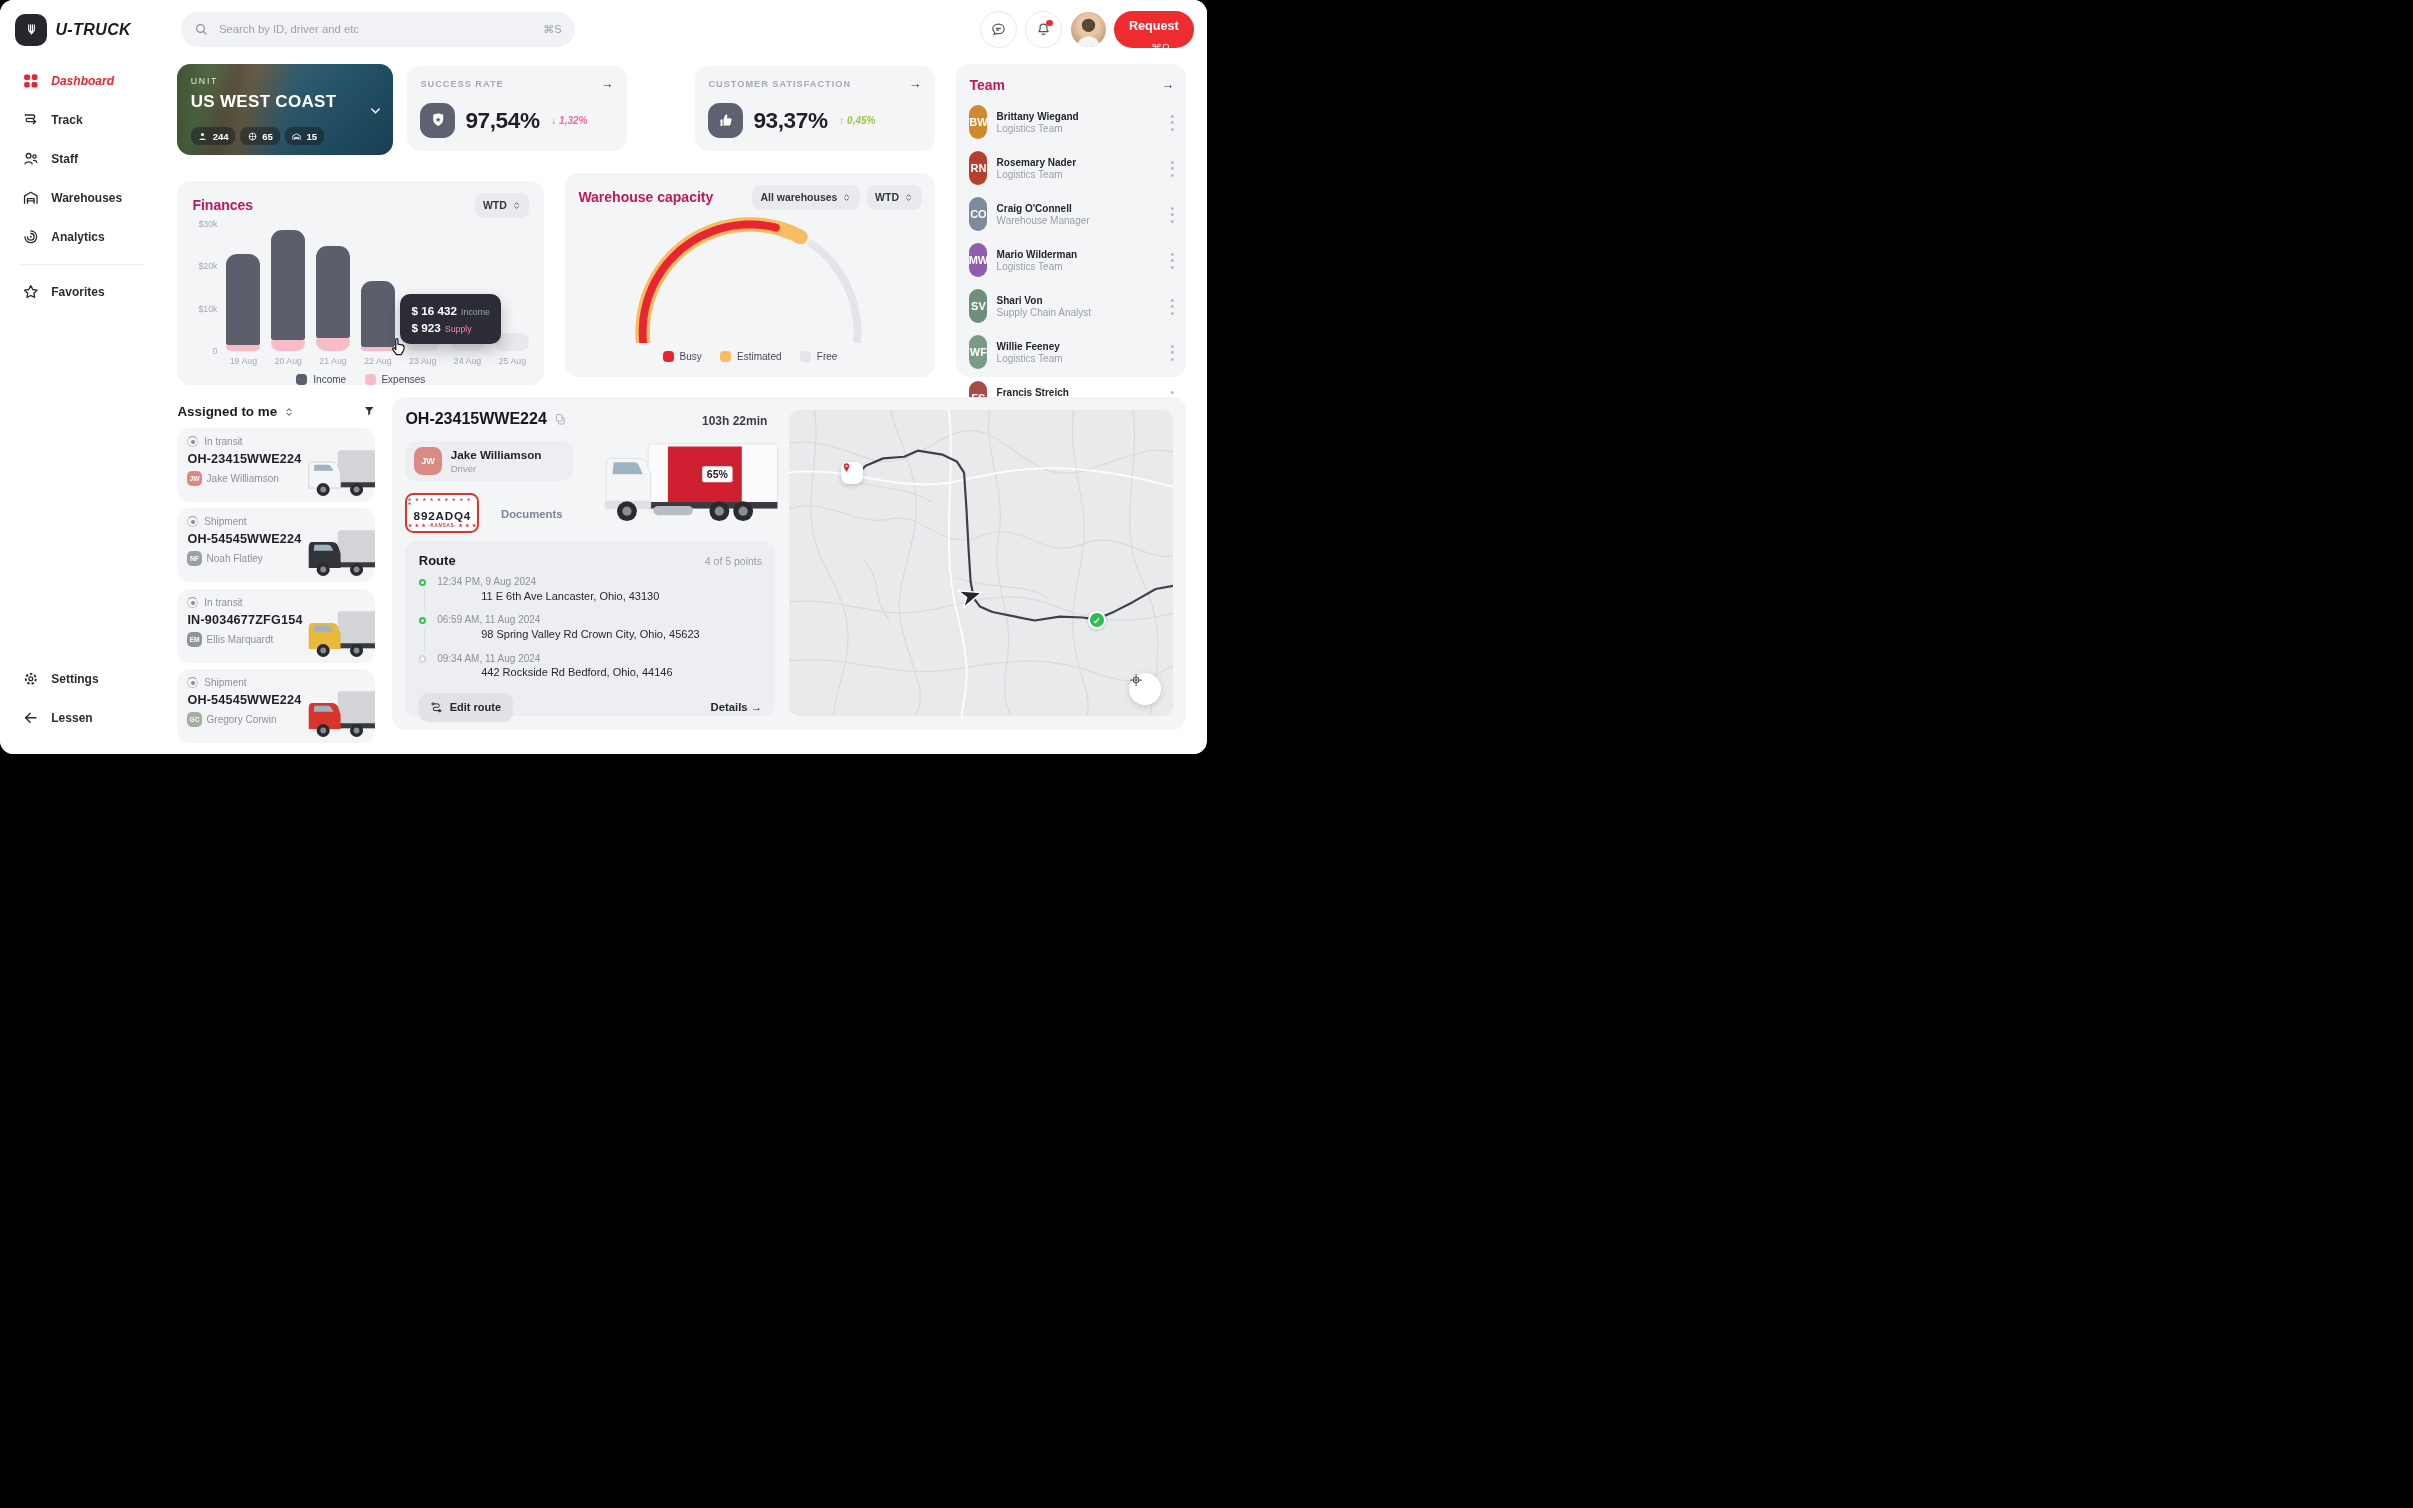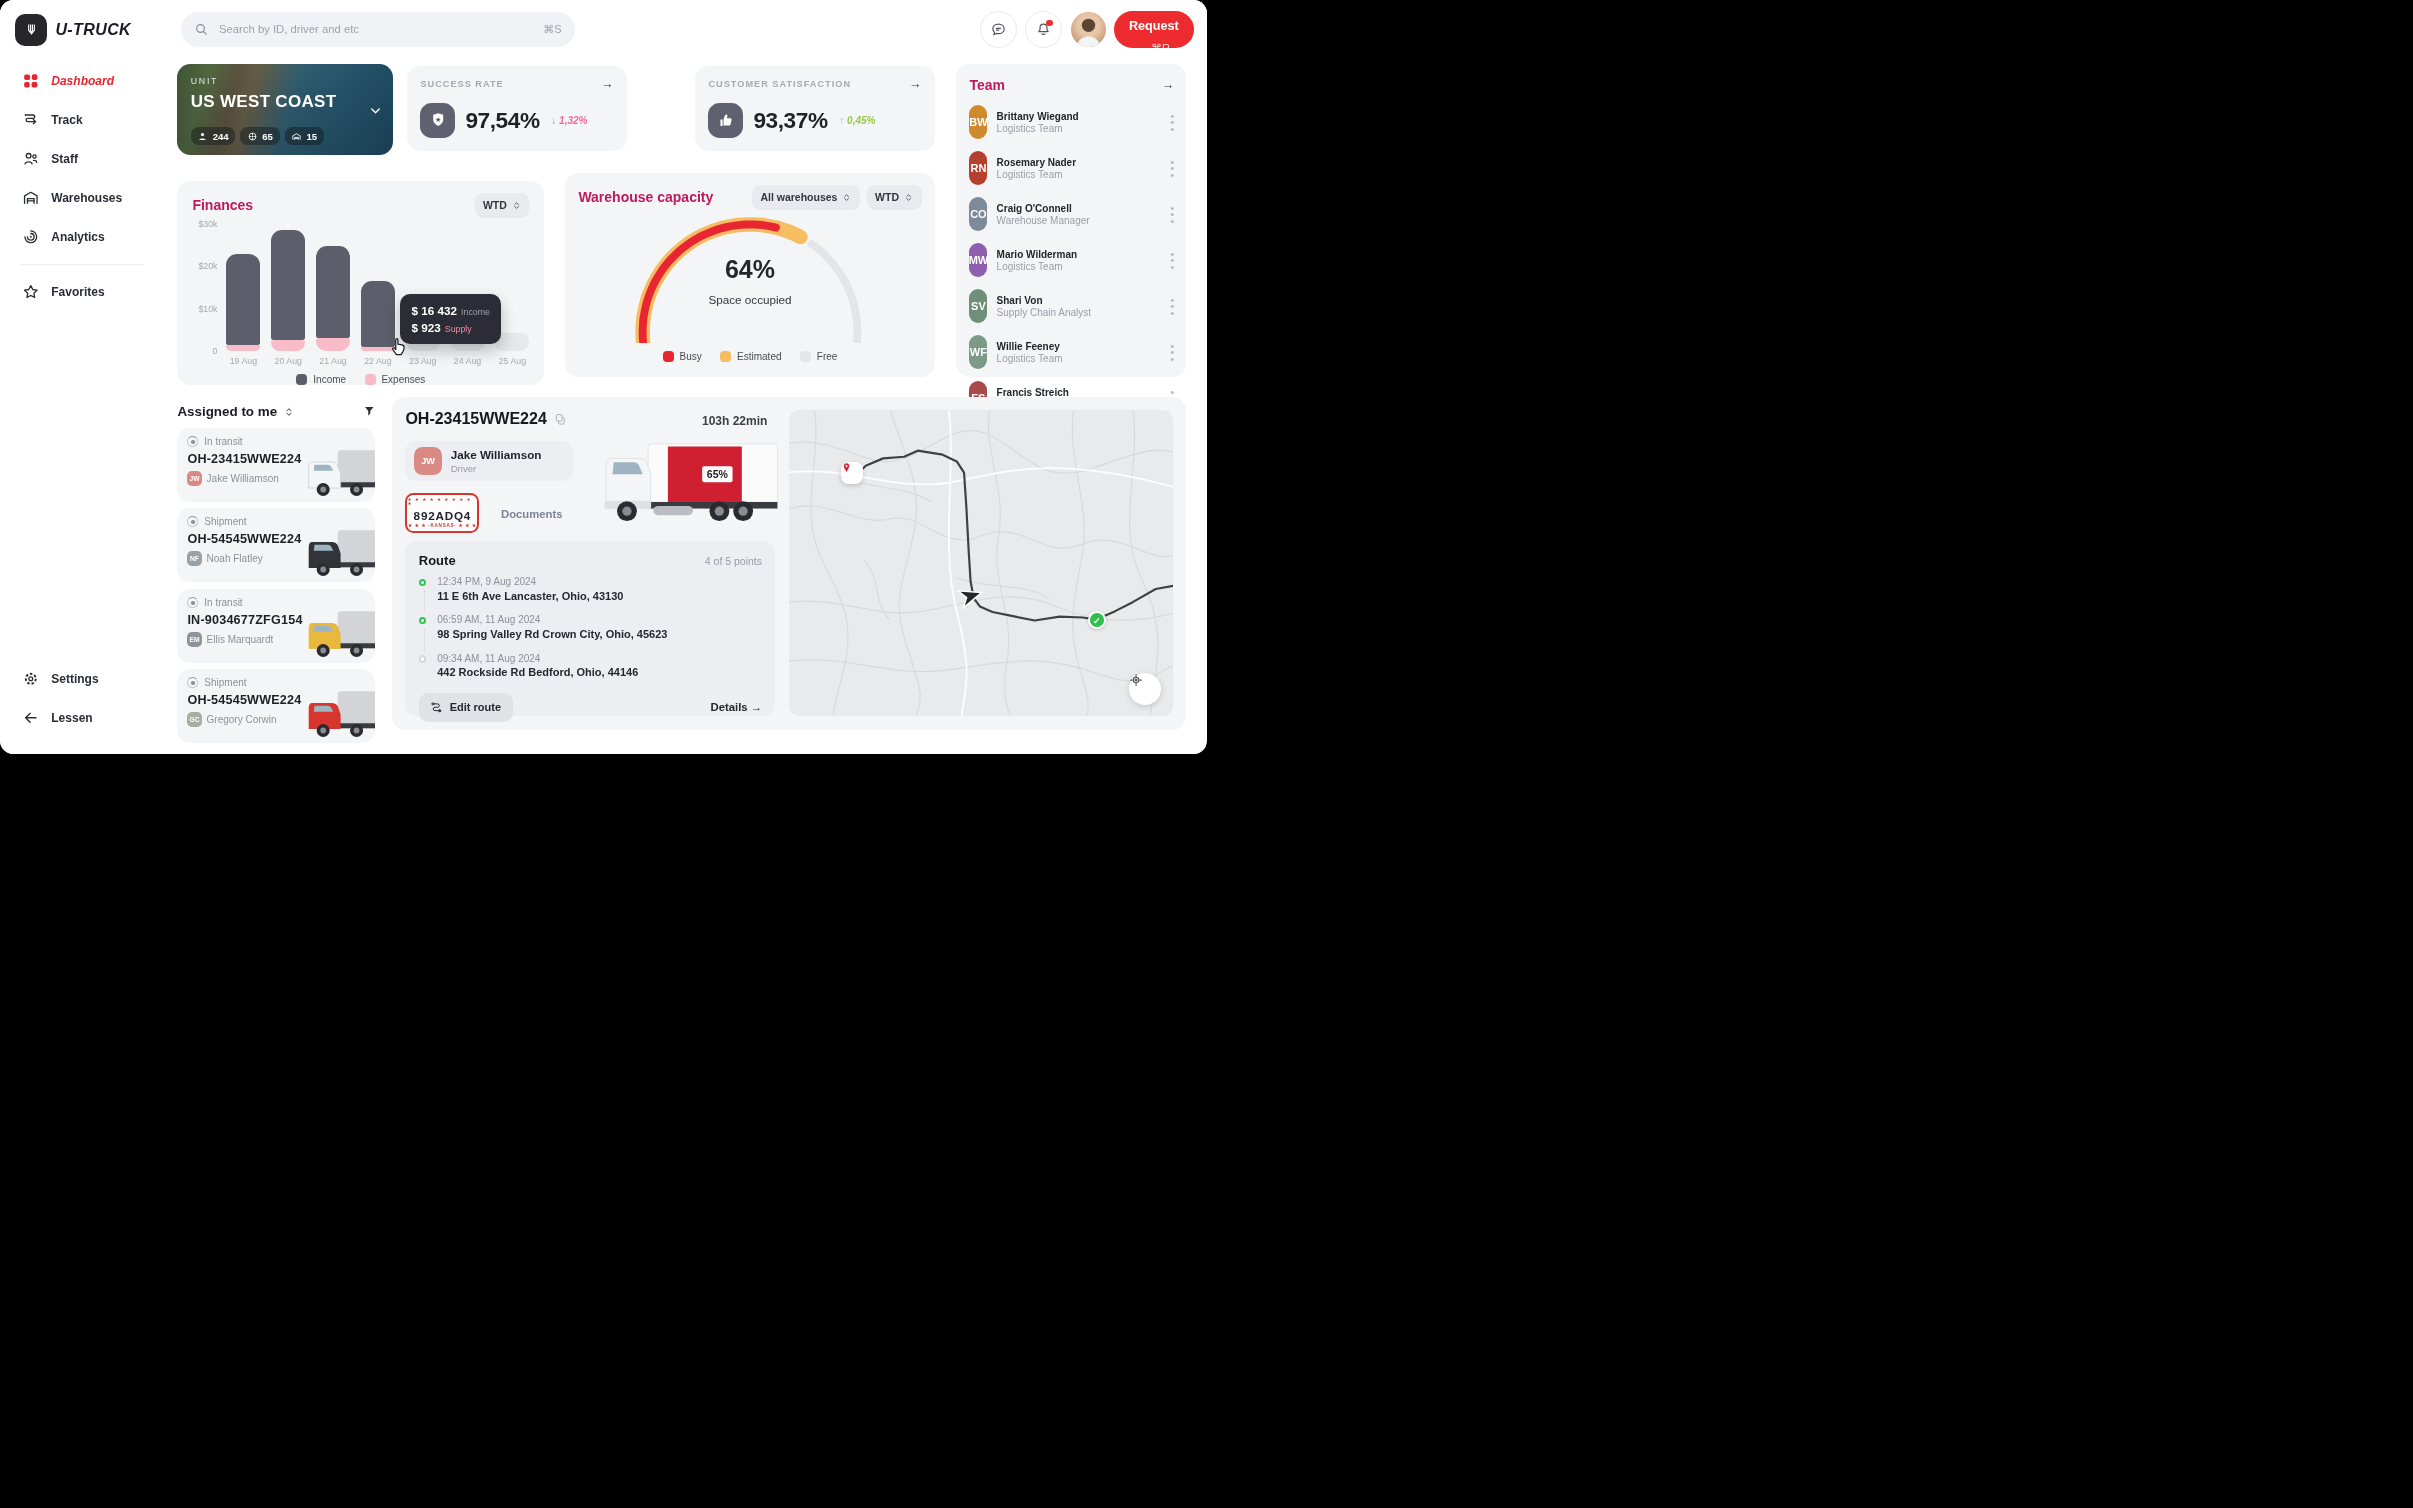--- a/index.html
+++ b/index.html
@@ -112,21 +112,21 @@
   .d-truck{position:absolute;left:198px;top:35px;width:198px;}
   .route{position:absolute;left:13.4px;top:144px;width:370px;height:175px;background:#edeef1;border-radius:11.7px;padding:11.7px 13.4px;}
   .route-head{display:flex;justify-content:space-between;align-items:baseline;}
   .route-title{font-size:13px;font-weight:800;color:#17181d;}
   .route-pts{font-size:10.5px;color:#9a9da6;}
   .stop{position:relative;padding-left:18.4px;margin-top:8.4px;min-height:30px;}
   .stop-dot{position:absolute;left:0;top:2.5px;width:7.5px;height:7.5px;border-radius:50%;background:#fff;border:2.5px solid #31c353;}
   .stop-dot.pending{border-color:#d5d7dc;}
   .stop-line{position:absolute;left:5.4px;top:14.2px;height:22px;border-left:1.7px dotted #cfd8d0;}
   .stop-time{font-size:10px;color:#8e9099;}
-  .stop-addr{font-size:11px;font-weight:700;color:#26282f;margin-top:2.5px;}
+  .stop-addr{font-size:11px;font-weight:400;color:#26282f;margin-top:2.5px;margin-left:44px;}
   .route-foot{display:flex;justify-content:space-between;align-items:center;margin-top:10px;}
   .edit-btn{display:flex;align-items:center;gap:6.7px;background:#e0e2e6;border:none;border-radius:9.2px;height:29px;padding:0 11.7px;font-size:11px;font-weight:700;color:#26282f;cursor:pointer;}
   .details-link{font-size:11.3px;font-weight:700;color:#26282f;cursor:pointer;}
   
   .map{position:absolute;left:397px;top:13.4px;width:384px;height:306px;border-radius:10px;overflow:hidden;background:#e9eaec;}
   .map svg{position:absolute;inset:0;}
   .pin-badge{position:absolute;width:22px;height:22px;background:#fff;border-radius:7.5px;box-shadow:0 1.7px 5px rgba(0,0,0,.18);display:flex;align-items:center;justify-content:center;}
   .check-badge{position:absolute;width:17.6px;height:17.6px;border-radius:50%;background:#2fbf4f;border:2.1px solid #fff;color:#fff;font-size:9.2px;font-weight:700;display:flex;align-items:center;justify-content:center;box-shadow:0 0.8px 3.4px rgba(0,0,0,.2);}
   .locate{position:absolute;right:11.7px;bottom:11.7px;width:32px;height:32px;border-radius:50%;background:#fff;box-shadow:0 1.7px 6.7px rgba(0,0,0,.15);display:flex;align-items:center;justify-content:center;cursor:pointer;}
 </style>
@@ -492,24 +492,20 @@
               </svg>
           </div>
         </div>
       </div>
       <div class="gauge-wrap">
         <svg id="gauge-svg" width="344" height="132" viewBox="0 0 300 118" style="display:block;margin:0 auto;">
             <path d="M55.5 124.7L54.8 120.3L54.3 115.8L54.1 111.4L54.0 106.9L54.2 102.4L54.5 98.0L55.1 93.5L55.9 89.1L56.9 84.8L58.0 80.5L59.4 76.2L61.0 72.0L62.8 67.9L64.7 63.9L66.9 60.0L69.2 56.2L71.7 52.5L74.4 48.9L77.2 45.4L80.2 42.1L83.3 38.9L86.6 35.9L90.0 33.0L93.6 30.3L97.2 27.8L101.0 25.4L104.9 23.2L108.9 21.2L113.0 19.4L117.2 17.8L121.4 16.4L125.7 15.1L130.0 14.1L134.4 13.3L138.9 12.6L143.3 12.2L147.8 12.0L152.2 12.0L156.7 12.2L161.1 12.6L165.6 13.3L170.0 14.1L174.3 15.1L178.6 16.4L182.8 17.8L187.0 19.4L191.1 21.2L195.1 23.2" stroke="#f7bd62" stroke-width="13" fill="none" stroke-linecap="round"></path>
             <path d="M55.5 124.7L54.8 120.7L54.4 116.8L54.1 112.8L54.0 108.8L54.1 104.9L54.3 100.9L54.6 96.9L55.2 93.0L55.9 89.1L56.8 85.2L57.8 81.3L59.0 77.5L60.3 73.8L61.8 70.1L63.4 66.5L65.2 62.9L67.2 59.5L69.3 56.1L71.5 52.8L73.8 49.6L76.3 46.5L78.9 43.5L81.7 40.6L84.5 37.8L87.5 35.1L90.6 32.6L93.7 30.2L97.0 27.9L100.4 25.8L103.8 23.8L107.4 22.0L111.0 20.3L114.6 18.8L118.3 17.4L122.1 16.1L126.0 15.1L129.8 14.1L133.7 13.4L137.7 12.8L141.6 12.4L145.6 12.1L149.6 12.0L153.6 12.1L157.5 12.3L161.5 12.7L165.4 13.2L169.3 14.0L173.2 14.9" stroke="#e92532" stroke-width="7" fill="none" stroke-linecap="round"></path>
             <path d="M205.1 29.4L206.9 30.7L208.7 32.1L210.5 33.5L212.2 34.9L214.0 36.4L215.6 37.9L217.3 39.5L218.9 41.1L220.4 42.8L221.9 44.4L223.4 46.2L224.9 47.9L226.3 49.7L227.6 51.5L228.9 53.4L230.2 55.2L231.4 57.2L232.6 59.1L233.7 61.1L234.8 63.1L235.9 65.1L236.9 67.1L237.8 69.2L238.7 71.3L239.5 73.4L240.3 75.5L241.1 77.6L241.8 79.8L242.4 82.0L243.0 84.2L243.5 86.4L244.0 88.6L244.4 90.8L244.8 93.1L245.2 95.3L245.4 97.5L245.6 99.8L245.8 102.1L245.9 104.3L246.0 106.6L246.0 108.9L245.9 111.1L245.8 113.4L245.7 115.7L245.5 117.9L245.2 120.2L244.9 122.4L244.5 124.7" stroke="#e4e5e9" stroke-width="7" fill="none" stroke-linecap="round"></path>
           </svg>
-        <div class="gauge-center">
-          <div class="gauge-pct">64%</div>
-          <div class="gauge-cap">Space occupied</div>
-        </div>
       </div>
       <div class="legend" id="gauge-legend">
           <div class="leg-item"><span class="leg-dot" style="background:#e92532"></span>Busy</div>
           <div class="leg-item"><span class="leg-dot" style="background:#f7bd62"></span>Estimated</div>
           <div class="leg-item"><span class="leg-dot" style="background:#e4e5e9"></span>Free</div>
         </div>
     </div>
 
     <div class="asg-head">
       <span class="asg-title">Assigned to me</span>

